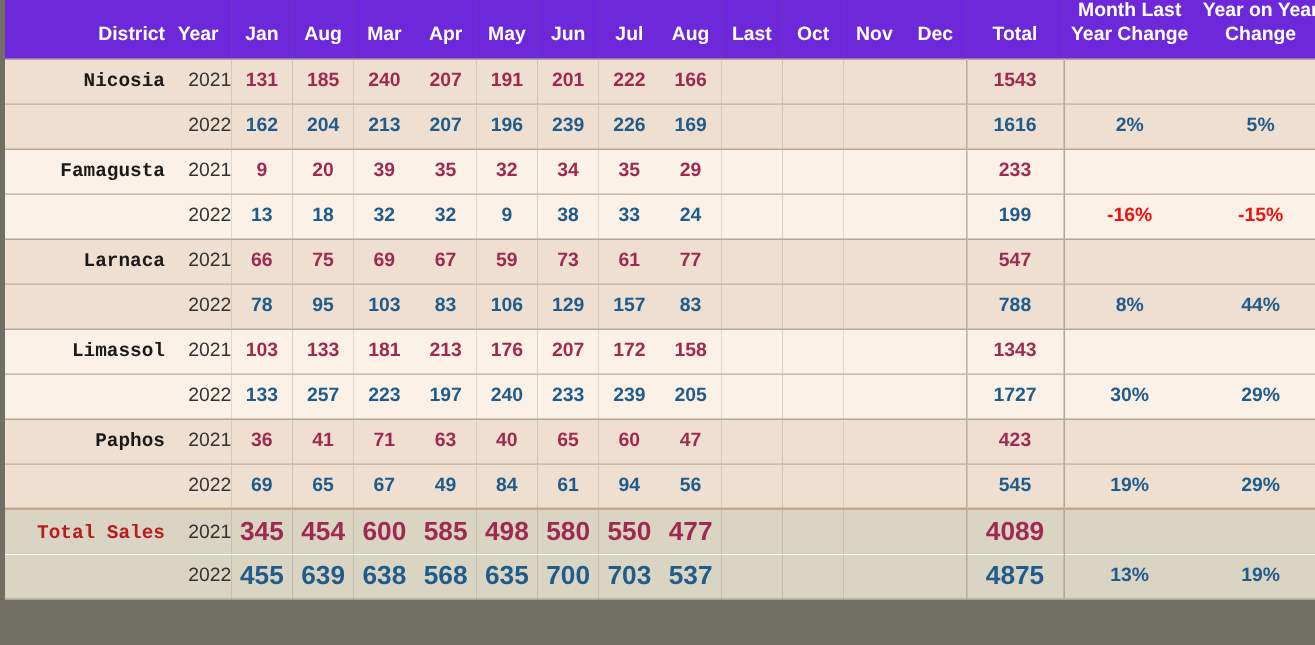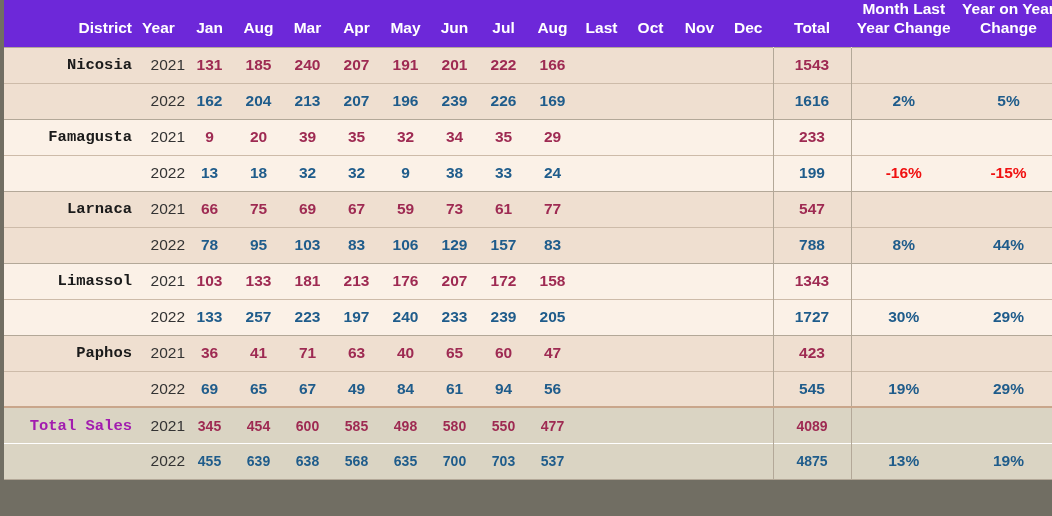--- a/index.html
+++ b/index.html
@@ -105,22 +105,22 @@
   tr.last-row td { border-bottom: 1px solid #B3A898; }
 
   
   td.total, th.h-total { border-left: 1px solid #B3A898; border-right: 1px solid #B3A898; }
   td.chg-first, th.h-chg-first { border-left: 0; }
   th.h-total { border-top: 0; }
   thead th.h-total { border-color: transparent; }
 
   
   tr.band-total td.mon,
-  tr.band-total td.total { font-size: 14px; }
-  tr.band-total td.district { color: #a21caf; }
+  tr.band-total td.total { font-size: 21px; }
+  tr.band-total td.district { color: #b91c1c; }
 </style>
 </head>
 <body>
 
 <div class="table-frame">
   <table class="sales">
     <colgroup>
       <col class="c-district">
       <col class="c-year">
       <col class="c-mon">

